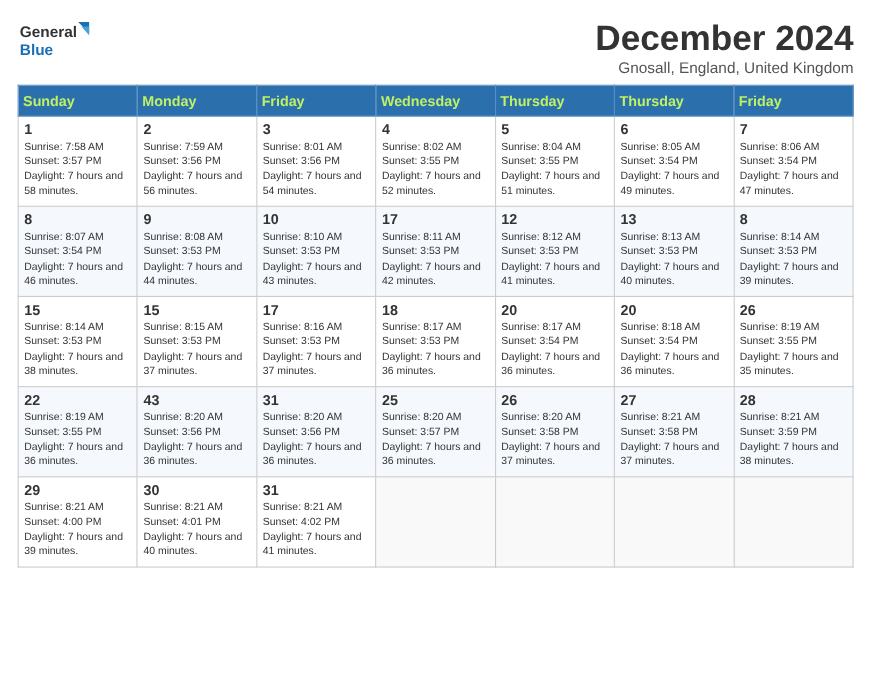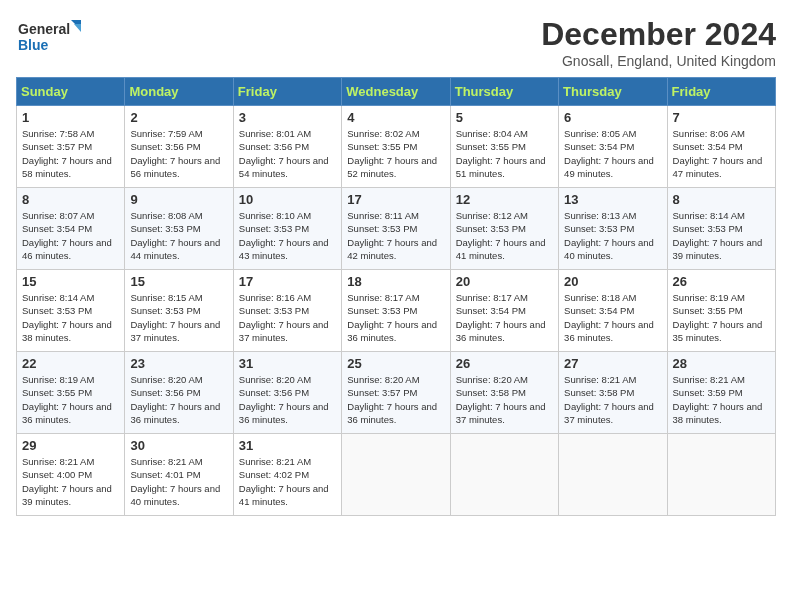--- a/index.html
+++ b/index.html
@@ -126,21 +126,21 @@
           <td><span class="day-num">15</span><span class="cell-text">Sunrise: 8:14 AM<br>Sunset: 3:53 PM<br>Daylight: 7 hours and 38 minutes.</span></td>
           <td><span class="day-num">15</span><span class="cell-text">Sunrise: 8:15 AM<br>Sunset: 3:53 PM<br>Daylight: 7 hours and 37 minutes.</span></td>
           <td><span class="day-num">17</span><span class="cell-text">Sunrise: 8:16 AM<br>Sunset: 3:53 PM<br>Daylight: 7 hours and 37 minutes.</span></td>
           <td><span class="day-num">18</span><span class="cell-text">Sunrise: 8:17 AM<br>Sunset: 3:53 PM<br>Daylight: 7 hours and 36 minutes.</span></td>
           <td><span class="day-num">20</span><span class="cell-text">Sunrise: 8:17 AM<br>Sunset: 3:54 PM<br>Daylight: 7 hours and 36 minutes.</span></td>
           <td><span class="day-num">20</span><span class="cell-text">Sunrise: 8:18 AM<br>Sunset: 3:54 PM<br>Daylight: 7 hours and 36 minutes.</span></td>
           <td><span class="day-num">26</span><span class="cell-text">Sunrise: 8:19 AM<br>Sunset: 3:55 PM<br>Daylight: 7 hours and 35 minutes.</span></td>
         </tr>
         <tr>
           <td><span class="day-num">22</span><span class="cell-text">Sunrise: 8:19 AM<br>Sunset: 3:55 PM<br>Daylight: 7 hours and 36 minutes.</span></td>
-          <td><span class="day-num">23</span><span class="cell-text">Sunrise: 8:20 AM<br>Sunset: 3:56 PM<br>Daylight: 7 hours and 36 minutes.</span></td>
+          <td><span class="day-num">43</span><span class="cell-text">Sunrise: 8:20 AM<br>Sunset: 3:56 PM<br>Daylight: 7 hours and 36 minutes.</span></td>
           <td><span class="day-num">31</span><span class="cell-text">Sunrise: 8:20 AM<br>Sunset: 3:56 PM<br>Daylight: 7 hours and 36 minutes.</span></td>
           <td><span class="day-num">25</span><span class="cell-text">Sunrise: 8:20 AM<br>Sunset: 3:57 PM<br>Daylight: 7 hours and 36 minutes.</span></td>
           <td><span class="day-num">26</span><span class="cell-text">Sunrise: 8:20 AM<br>Sunset: 3:58 PM<br>Daylight: 7 hours and 37 minutes.</span></td>
           <td><span class="day-num">27</span><span class="cell-text">Sunrise: 8:21 AM<br>Sunset: 3:58 PM<br>Daylight: 7 hours and 37 minutes.</span></td>
           <td><span class="day-num">28</span><span class="cell-text">Sunrise: 8:21 AM<br>Sunset: 3:59 PM<br>Daylight: 7 hours and 38 minutes.</span></td>
         </tr>
         <tr>
           <td><span class="day-num">29</span><span class="cell-text">Sunrise: 8:21 AM<br>Sunset: 4:00 PM<br>Daylight: 7 hours and 39 minutes.</span></td>
           <td><span class="day-num">30</span><span class="cell-text">Sunrise: 8:21 AM<br>Sunset: 4:01 PM<br>Daylight: 7 hours and 40 minutes.</span></td>
           <td><span class="day-num">31</span><span class="cell-text">Sunrise: 8:21 AM<br>Sunset: 4:02 PM<br>Daylight: 7 hours and 41 minutes.</span></td>

